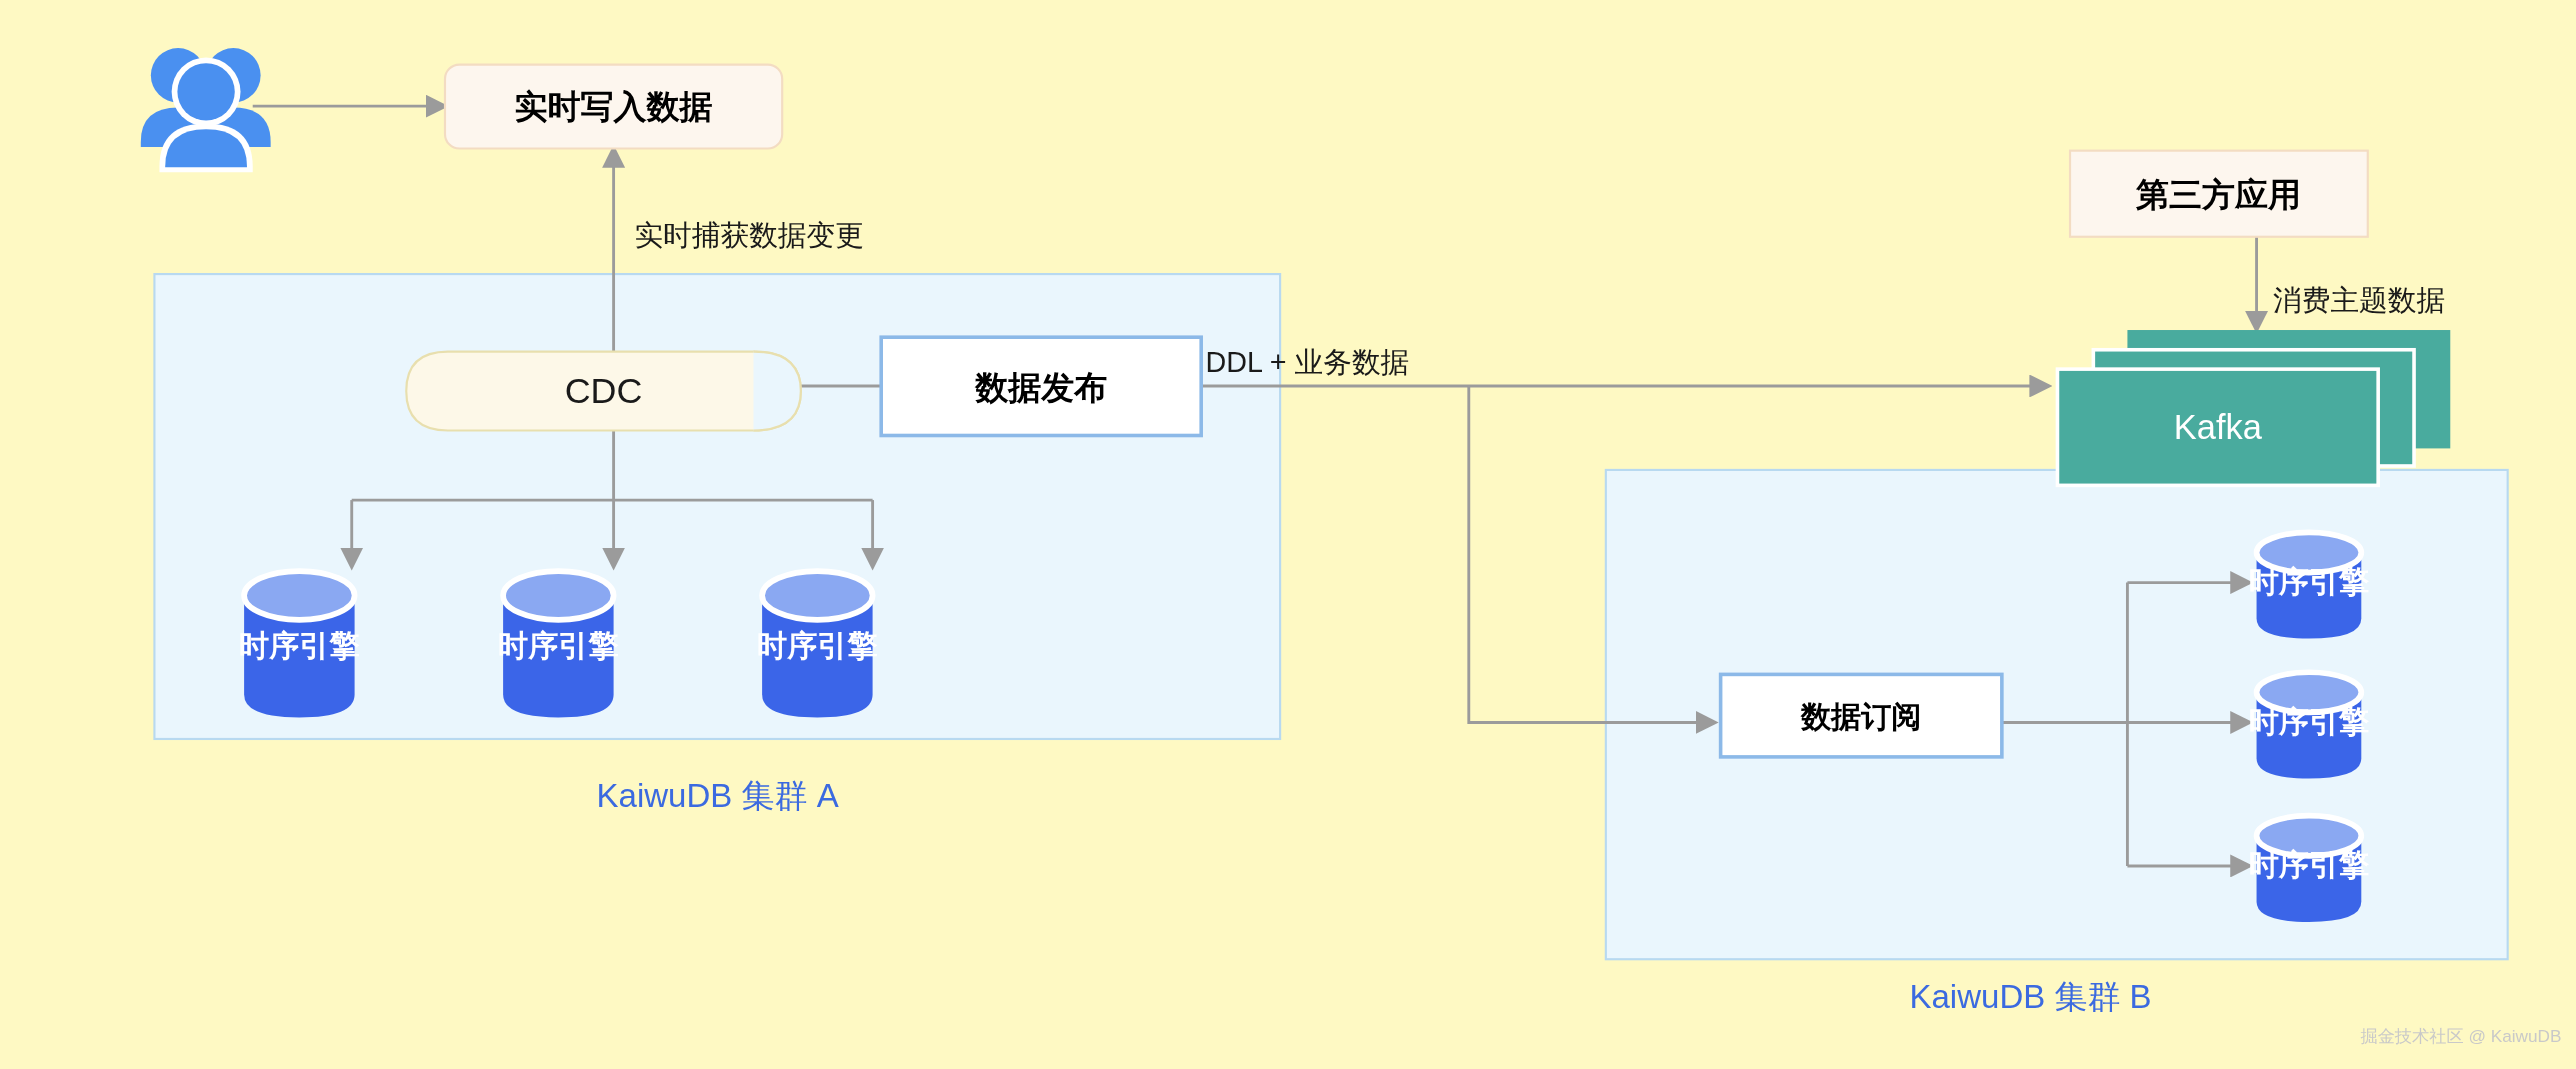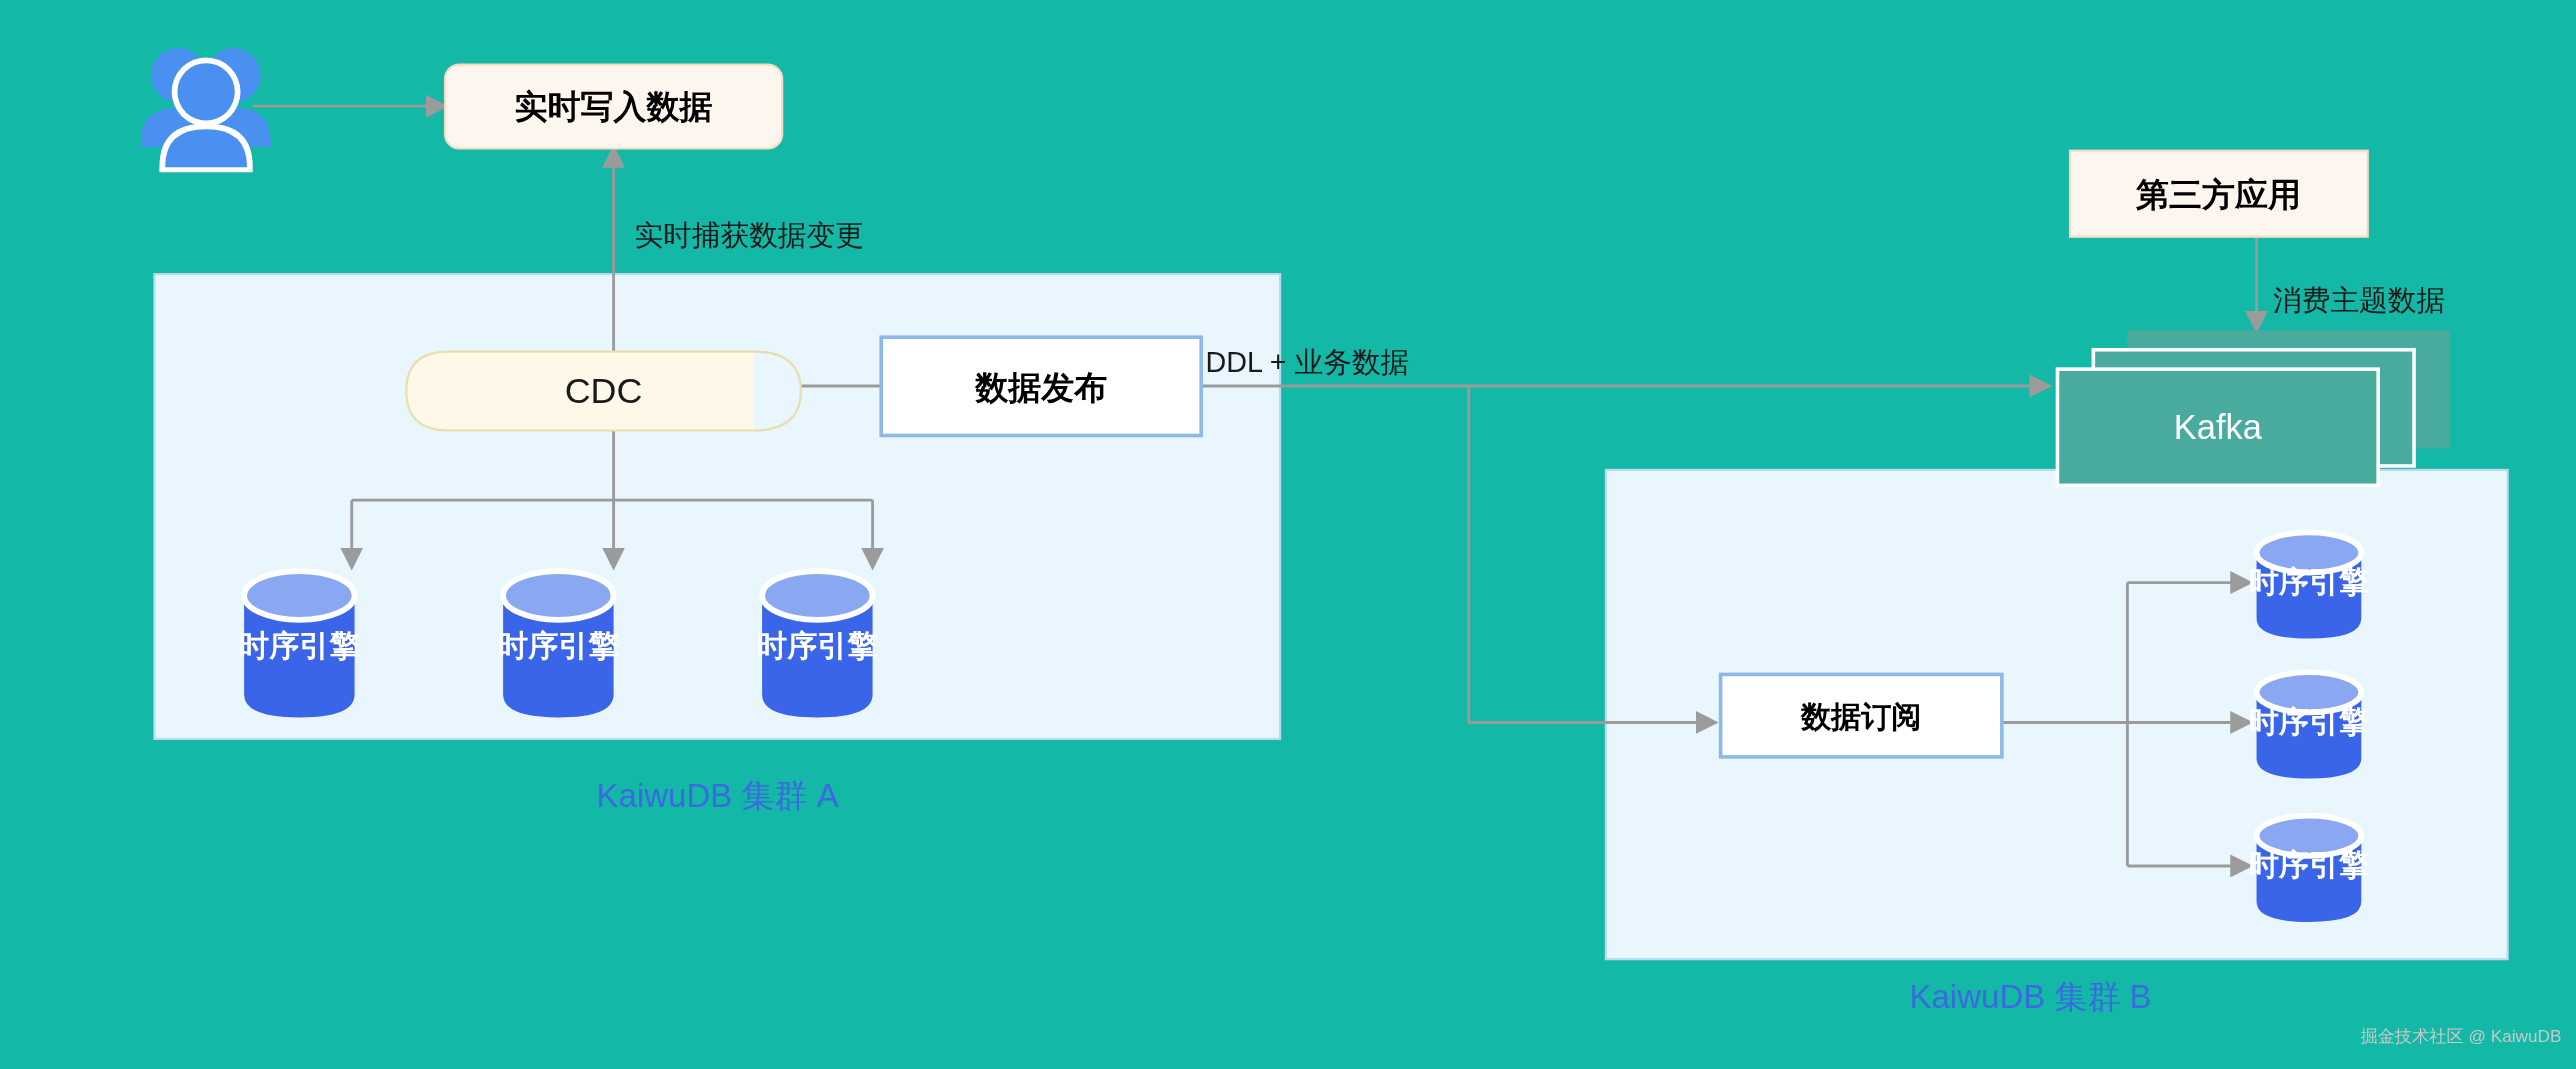--- a/index.html
+++ b/index.html
@@ -10,21 +10,21 @@
   body {
     width: 2576px;
     height: 1069px;
     font-family: "Liberation Sans", "DejaVu Sans", sans-serif;
     overflow: hidden;
   }
   #diagram-root {
     position: relative;
     width: 2576px;
     height: 1069px;
-    background: #14b8a6;
+    background: #fef9c3;
   }
   svg.canvas {
     position: absolute;
     left: 0;
     top: 0;
     width: 2576px;
     height: 1069px;
     display: block;
   }
   

